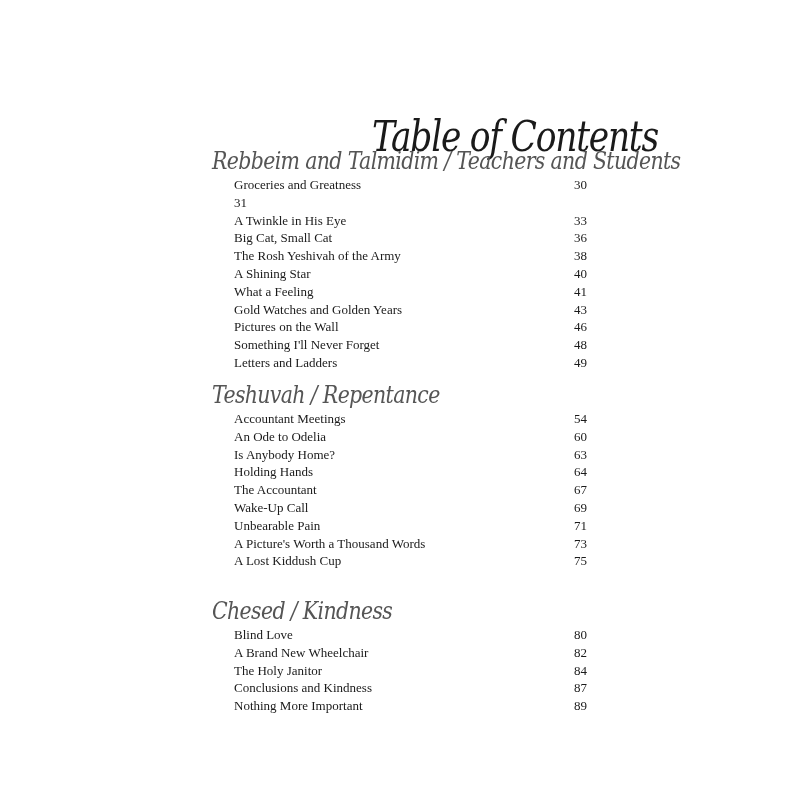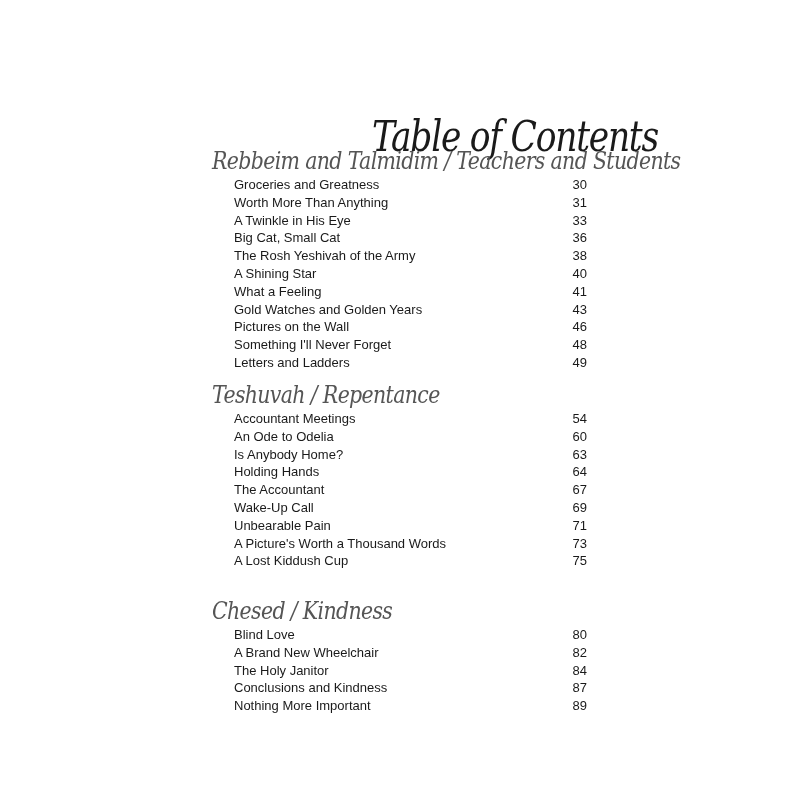--- a/index.html
+++ b/index.html
@@ -15,38 +15,37 @@
     font-family: "DejaVu Serif", serif; font-style: italic; font-weight: normal;
     font-size: 25px; color: #555555; letter-spacing: -0.8px;
     white-space: nowrap; transform: scaleX(0.82); transform-origin: left top;
     height: 30px; line-height: 30px;
   }
   .entries { list-style: none; margin: 0; padding: 0; }
   .entry {
     display: flex; justify-content: space-between; align-items: baseline;
     height: 17.8px; line-height: 17.8px;
     padding-left: 22px; padding-right: 5px;
-    font-family: Liberation Sans, sans-serif; font-size: 13px; color: #1a1a1a;
+    font-family: Liberation Serif, serif; font-size: 13px; color: #1a1a1a;
   }
   .entry .num { text-align: center; }
 </style>
 </head>
 <body>
 
 <h1 class="page-title">Table of Contents</h1>
 
 <section class="section" style="top:146px;">
   <h2 class="section-heading" style="margin:0;">Rebbeim and Talmidim / Teachers and Students</h2>
   <ul class="entries">
     <li class="entry">
         <span>Groceries and Greatness</span>
         <span class="num">30</span>
       </li>
     <li class="entry">
-        <span>Worth More Than Anything</span>
         <span class="num">31</span>
       </li>
     <li class="entry">
         <span>A Twinkle in His Eye</span>
         <span class="num">33</span>
       </li>
     <li class="entry">
         <span>Big Cat, Small Cat</span>
         <span class="num">36</span>
       </li>

